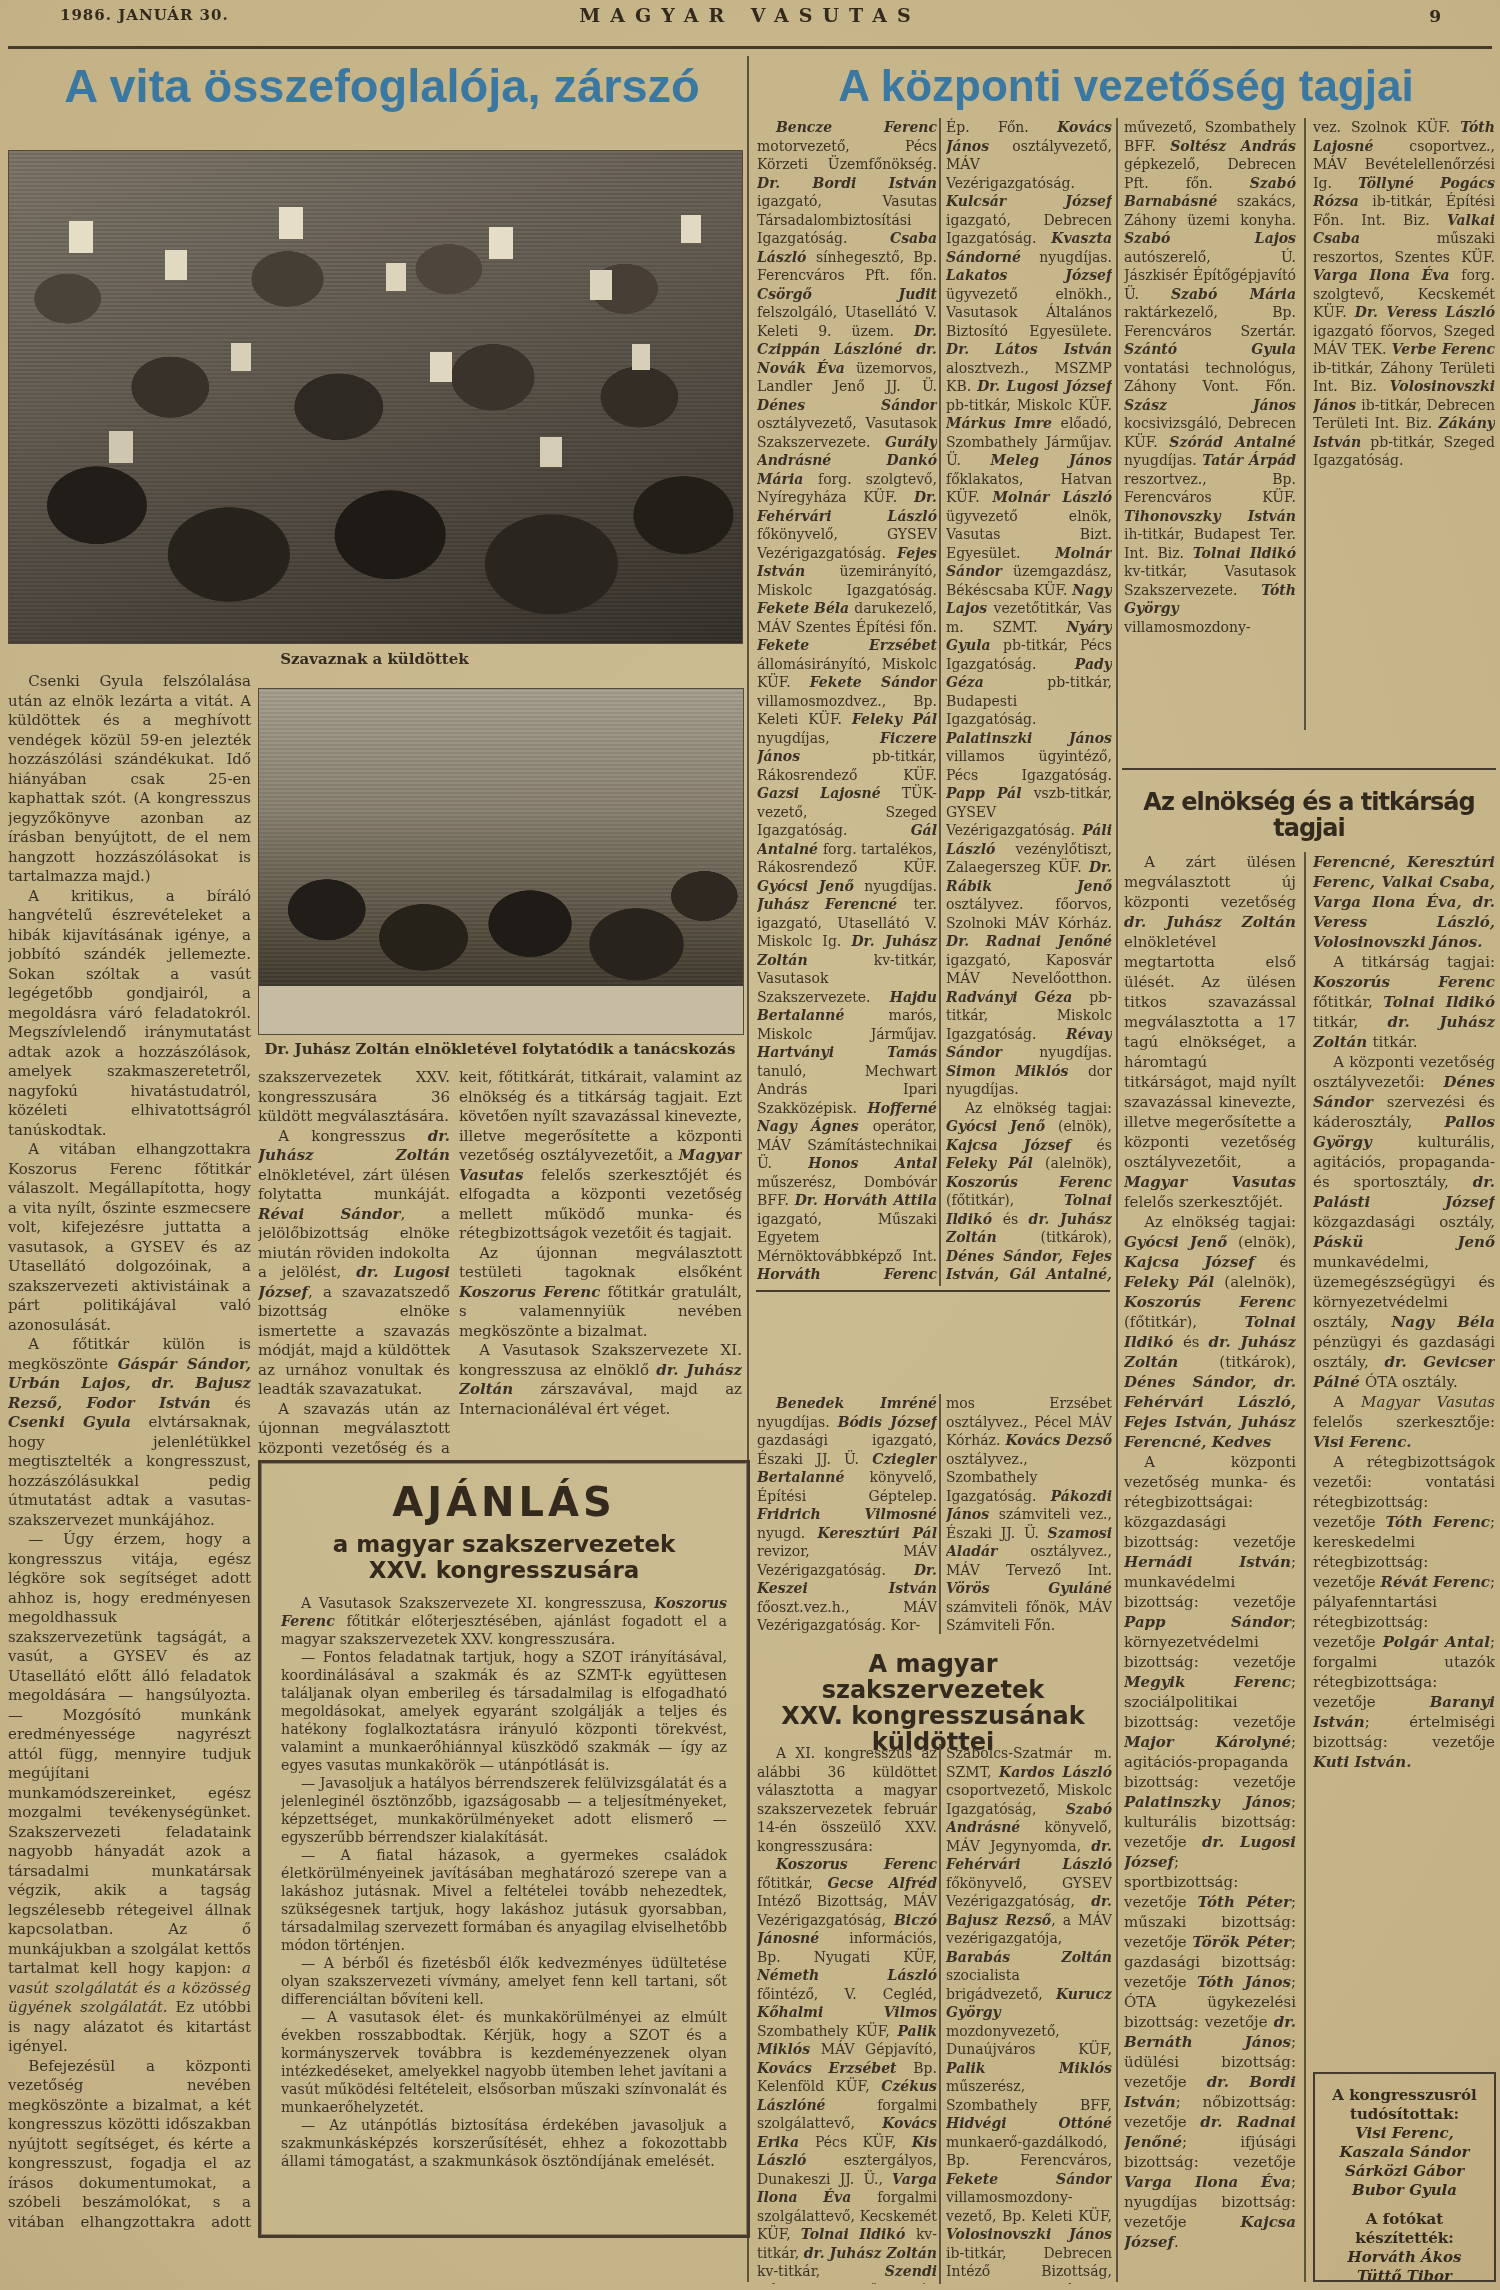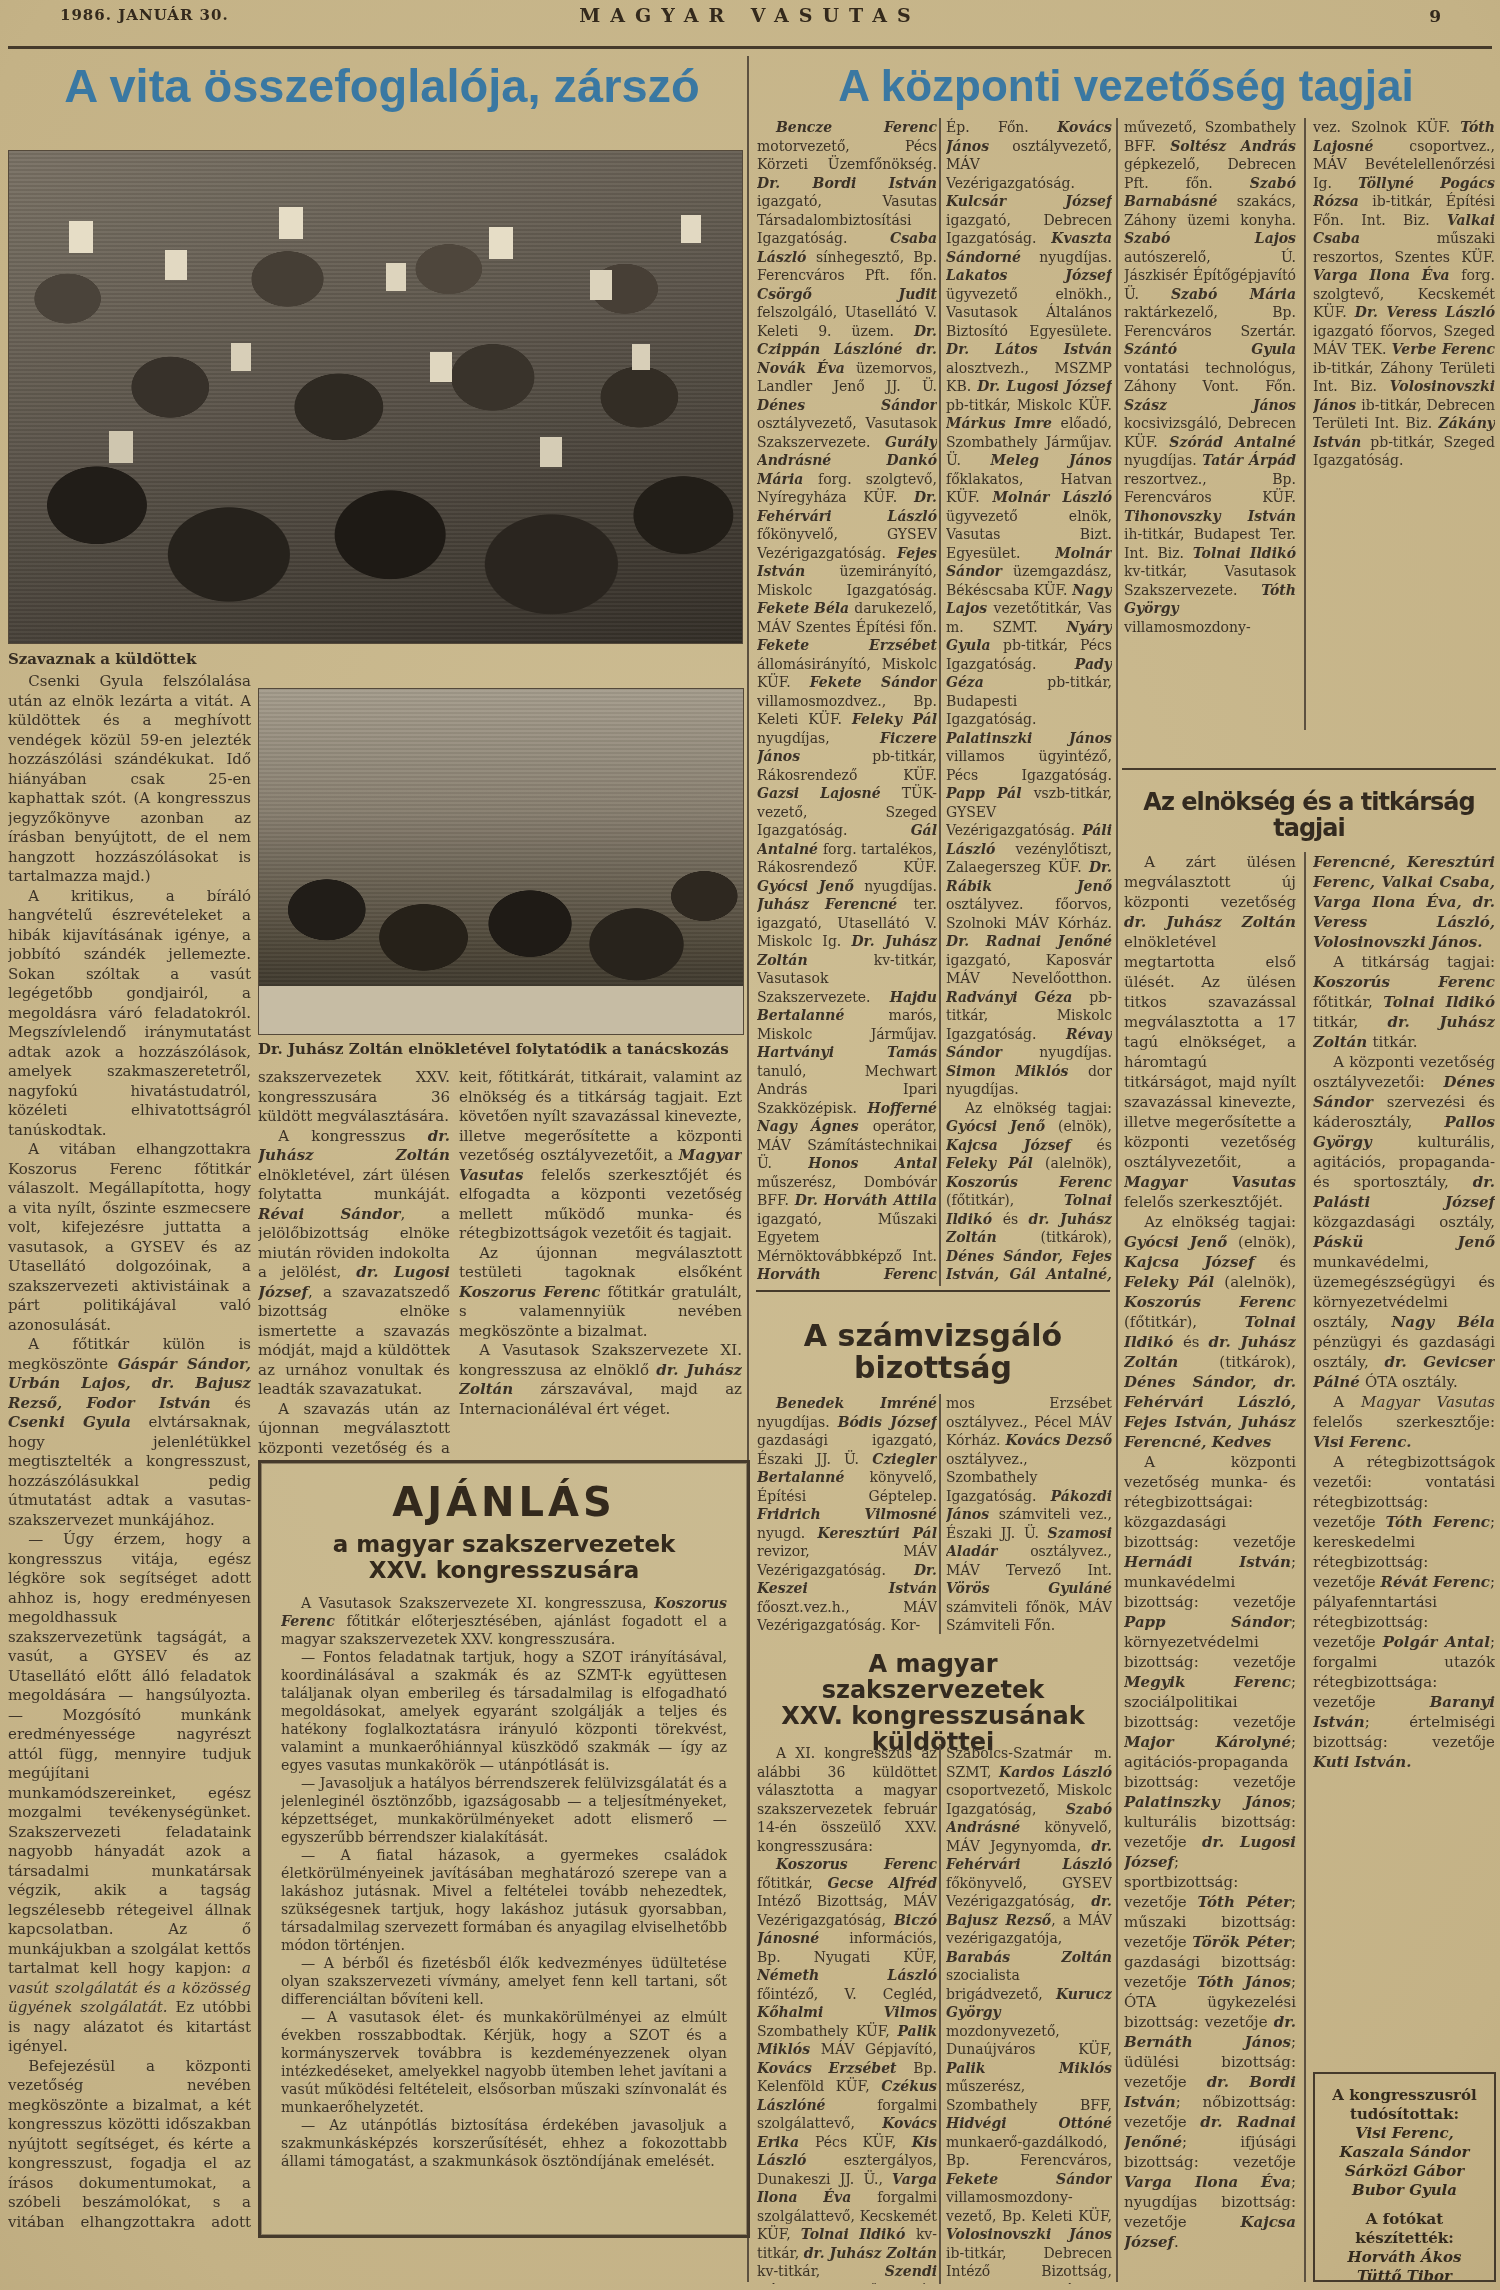--- a/index.html
+++ b/index.html
@@ -8,21 +8,21 @@
         background-image:radial-gradient(ellipse 1400px 2100px at 50% 45%, #cdbd93 0%, #c4b286 70%, #b5a276 100%);
         font-family:"DejaVu Serif",serif;color:#3a3126;}
   .abs{position:absolute;}
   .hrule{position:absolute;background:#453a2b;height:3px;}
   .vrule{position:absolute;background:#5d5140;width:2px;}
   .masthead{font-weight:bold;letter-spacing:10px;font-size:19px;color:#33291c;}
   .hdr-small{font-weight:bold;font-size:15px;color:#33291c;letter-spacing:1px;}
   .headline{font-family:"Liberation Sans",sans-serif;font-weight:bold;color:#3a78a2;text-align:center;
             letter-spacing:0px;line-height:1.02;}
   .photo{position:absolute;overflow:hidden;border:1px solid #54493a;}
-  .caption{position:absolute;text-align:left;font-weight:bold;font-size:15px;color:#362d22;}
+  .caption{position:absolute;text-align:center;font-weight:bold;font-size:15px;color:#362d22;}
   .col{position:absolute;overflow:hidden;text-align:justify;}
   .body15{font-size:15px;line-height:19.5px;}
   .body14{font-size:14px;line-height:18.5px;}
   .body15e{font-size:15px;line-height:20px;}
   .col p{margin:0;text-indent:1.35em;}
   .col p.ni{text-indent:0;}
   .sg{}
   .nm{font-weight:bold;font-style:italic;}
   .it{font-style:italic;}
   .bd{font-weight:bold;}
@@ -157,21 +157,20 @@
   <div class="col body15e" style="left:1313px;top:852px;width:182px;height:1206px;">
       <p class="ni"><span class="nm">Ferencné, Keresztúri Ferenc, Valkai Csaba, Varga Ilona Éva, dr. Veress László, Volosinovszki János.</span></p>
       <p><span class="sg">A titkárság tagjai: </span><span class="nm">Koszorús Ferenc </span><span class="sg">főtitkár, </span><span class="nm">Tolnai Ildikó </span><span class="sg">titkár, </span><span class="nm">dr. Juhász Zoltán </span><span class="sg">titkár.</span></p>
       <p><span class="sg">A központi vezetőség osztályvezetői: </span><span class="nm">Dénes Sándor </span><span class="sg">szervezési és káderosztály, </span><span class="nm">Pallos György </span><span class="sg">kulturális, agitációs, propaganda- és sportosztály, </span><span class="nm">dr. Palásti József </span><span class="sg">közgazdasági osztály, </span><span class="nm">Páskü Jenő </span><span class="sg">munkavédelmi, üzemegészségügyi és környezetvédelmi osztály, </span><span class="nm">Nagy Béla </span><span class="sg">pénzügyi és gazdasági osztály, </span><span class="nm">dr. Gevicser Pálné </span><span class="sg">ÓTA osztály.</span></p>
       <p><span class="sg">A </span><span class="it">Magyar Vasutas </span><span class="sg">felelős szerkesztője: </span><span class="nm">Visi Ferenc.</span></p>
       <p><span class="sg">A rétegbizottságok vezetői: vontatási rétegbizottság: vezetője </span><span class="nm">Tóth Ferenc</span><span class="sg">; kereskedelmi rétegbizottság: vezetője </span><span class="nm">Révát Ferenc</span><span class="sg">; pályafenntartási rétegbizottság: vezetője </span><span class="nm">Polgár Antal</span><span class="sg">; forgalmi utazók rétegbizottsága: vezetője </span><span class="nm">Baranyi István</span><span class="sg">; értelmiségi bizottság: vezetője </span><span class="nm">Kuti István.</span></p>
     </div>
   <div class="vrule" style="left:1304px;top:852px;height:1430px;"></div>
 
   <div class="hrule" style="left:756px;top:1290px;width:354px;height:2px;"></div>
-  <div class="abs sechead" style="left:756px;top:1320px;width:354px;font-size:30px;">A számvizsgáló bizottság</div>
   <div class="col body14" style="left:757px;top:1394px;width:180px;height:240px;">
       <p><span class="nm">Benedek Imréné </span><span class="sg">nyugdíjas. </span><span class="nm">Bódis József </span><span class="sg">gazdasági igazgató, Északi JJ. Ü. </span><span class="nm">Cziegler Bertalanné </span><span class="sg">könyvelő, Építési Géptelep. </span><span class="nm">Fridrich Vilmosné </span><span class="sg">nyugd. </span><span class="nm">Keresztúri Pál </span><span class="sg">revizor, MÁV Vezérigazgatóság. </span><span class="nm">Dr. Keszei István </span><span class="sg">főoszt.vez.h., MÁV Vezérigazgatóság. Kor-</span></p>
     </div>
   <div class="col body14" style="left:946px;top:1394px;width:166px;height:240px;">
       <p class="ni"><span class="sg">mos Erzsébet osztályvez., Pécel MÁV Kórház. </span><span class="nm">Kovács Dezső </span><span class="sg">osztályvez., Szombathely Igazgatóság. </span><span class="nm">Pákozdi János </span><span class="sg">számviteli vez., Északi JJ. Ü. </span><span class="nm">Szamosi Aladár </span><span class="sg">osztályvez., MÁV Tervező Int. </span><span class="nm">Vörös Gyuláné </span><span class="sg">számviteli főnök, MÁV Számviteli Főn.</span></p>
     </div>
   <div class="vrule" style="left:939px;top:1394px;height:240px;"></div>
 
   <div class="abs sechead" style="left:756px;top:1652px;width:354px;font-size:24px;">
     <div>A magyar szakszervezetek</div>

